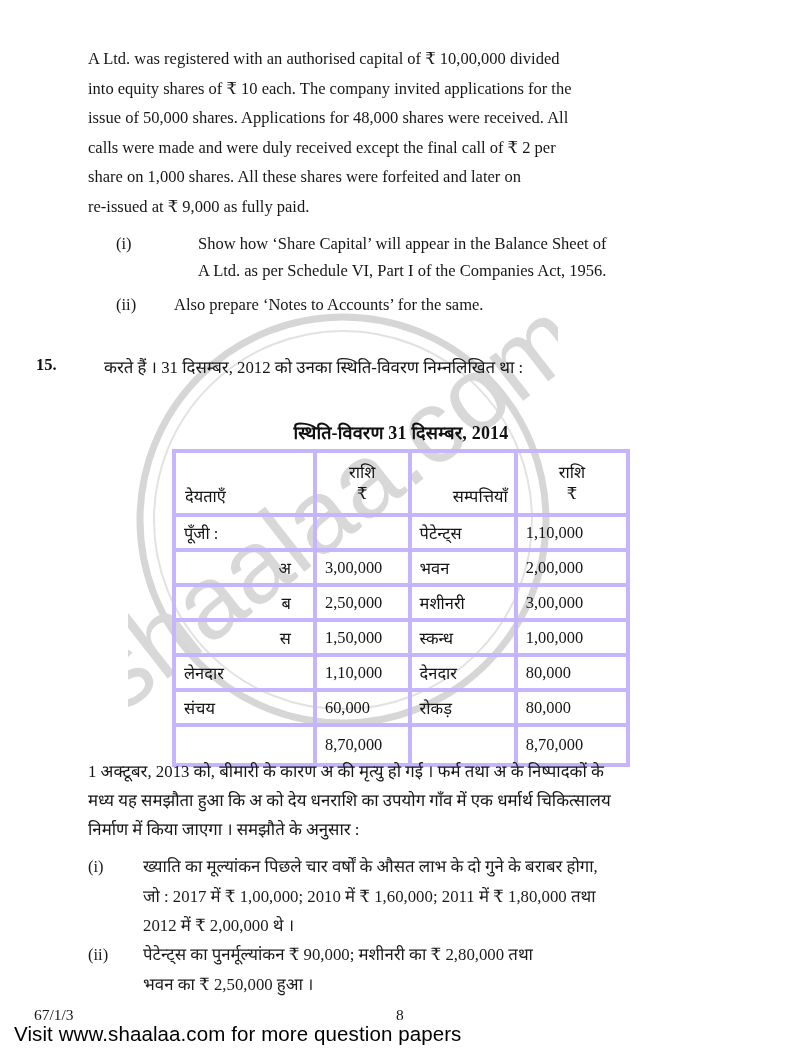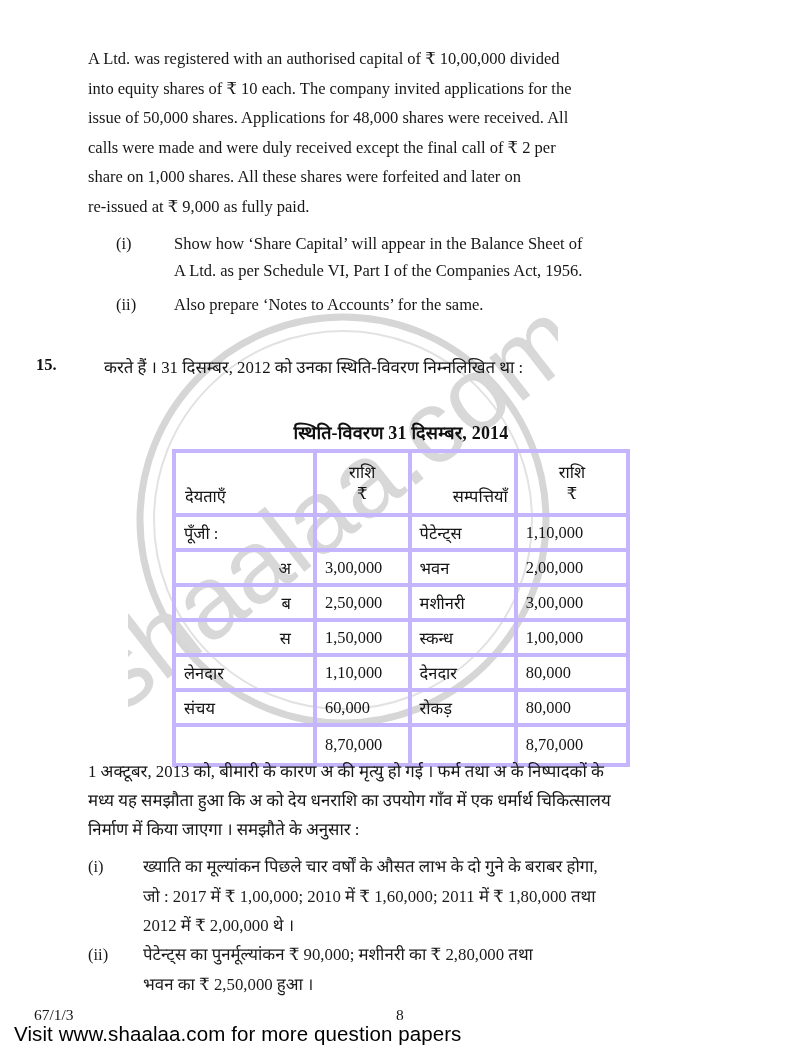--- a/index.html
+++ b/index.html
@@ -253,21 +253,21 @@
     <div>A Ltd. was registered with an authorised capital of ₹ 10,00,000 divided</div>
     <div>into equity shares of ₹ 10 each. The company invited applications for the</div>
     <div>issue of 50,000 shares. Applications for 48,000 shares were received. All</div>
     <div>calls were made and were duly received except the final call of ₹ 2 per</div>
     <div>share on 1,000 shares. All these shares were forfeited and later on</div>
     <div class="lastline">re-issued at ₹ 9,000 as fully paid.</div>
   </div>
 
   <div class="list-item" style="left:116px; top:230px; width:620px;">
     <span class="list-marker">(i)</span>
-    <div class="list-body" style="width:562px;">
+    <div class="list-body" style="width:562px;margin-left:24px;">
       <div>Show how ‘Share Capital’ will appear in the Balance Sheet of</div>
       <div class="lastline">A Ltd. as per Schedule VI, Part I of the Companies Act, 1956.</div>
     </div>
   </div>
 
   <div class="list-item" style="left:116px; top:291px; width:620px;">
     <span class="list-marker">(ii)</span>
     <div class="list-body" style="width:562px;">
       <div class="lastline">Also prepare ‘Notes to Accounts’ for the same.</div>
     </div>

